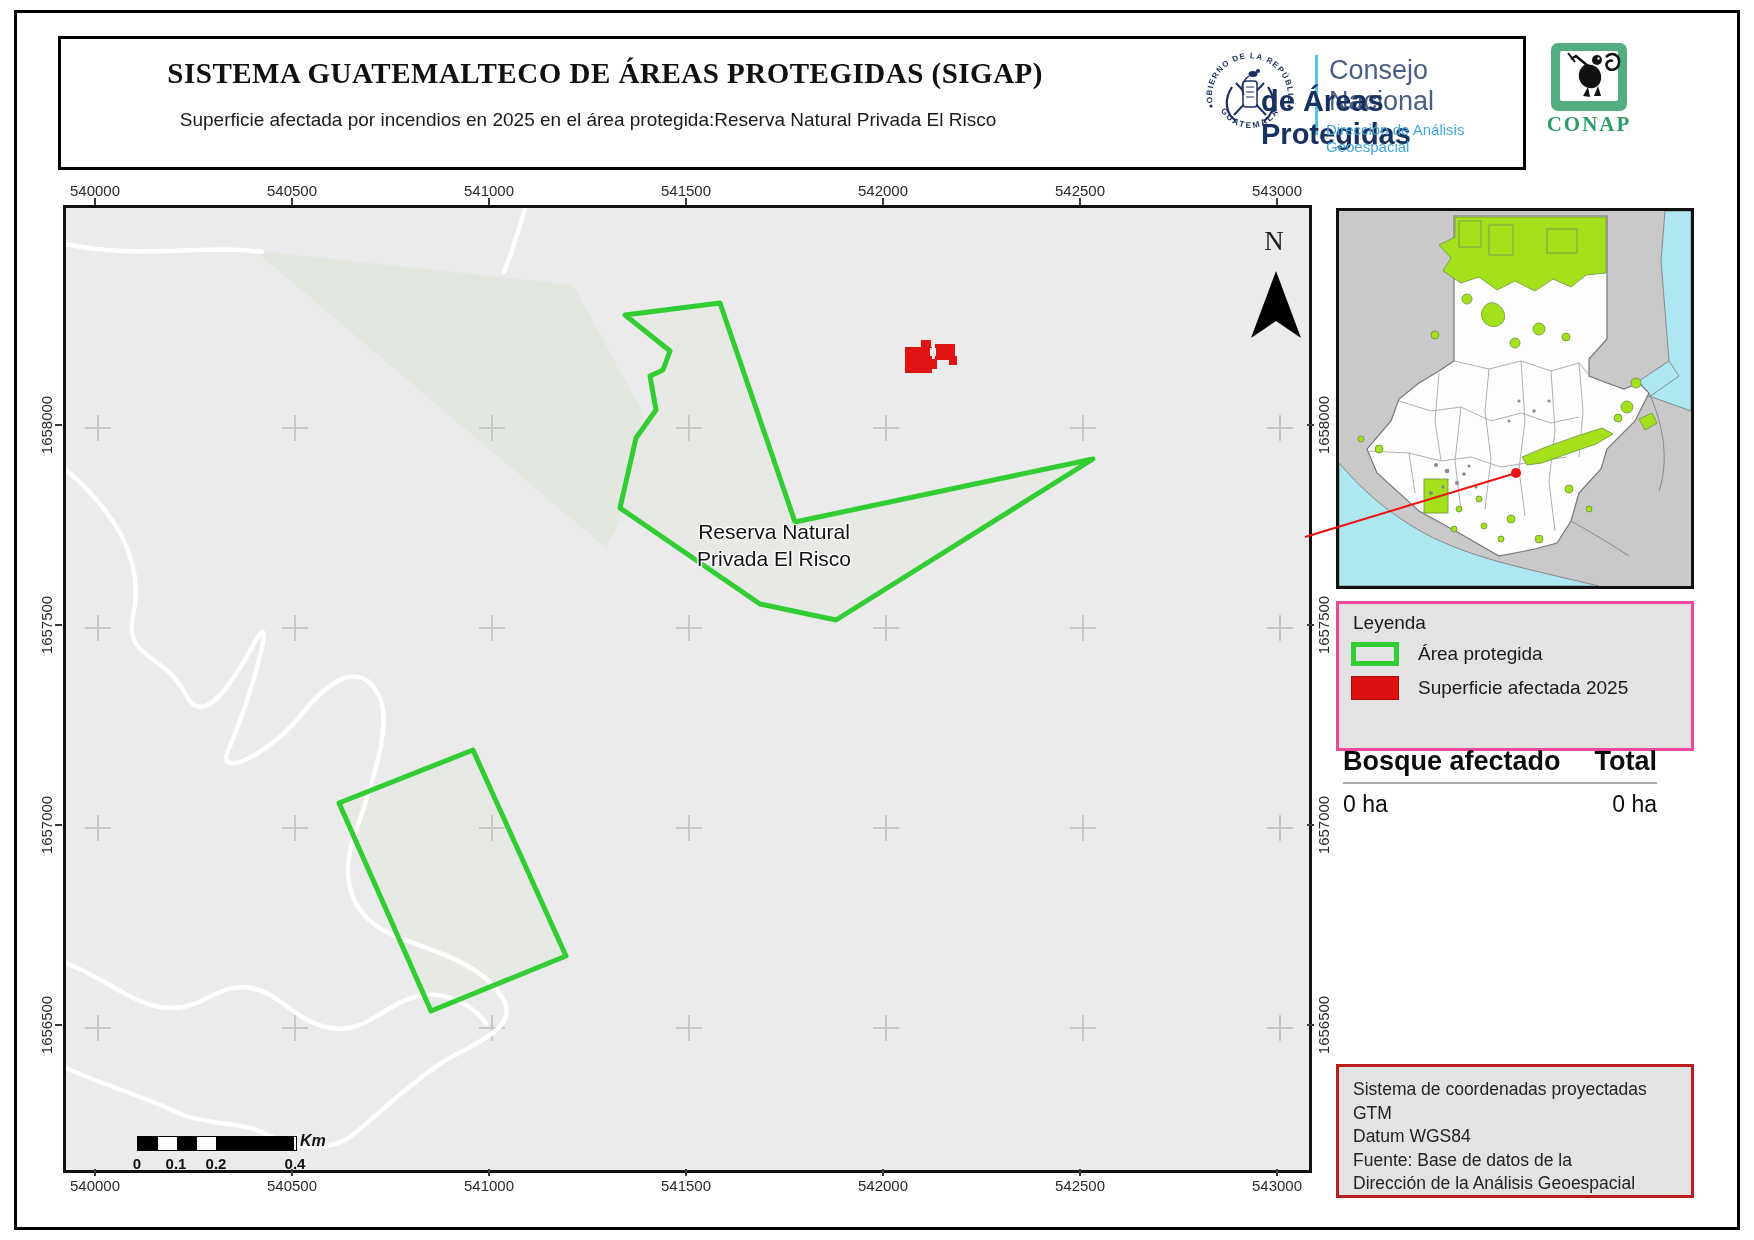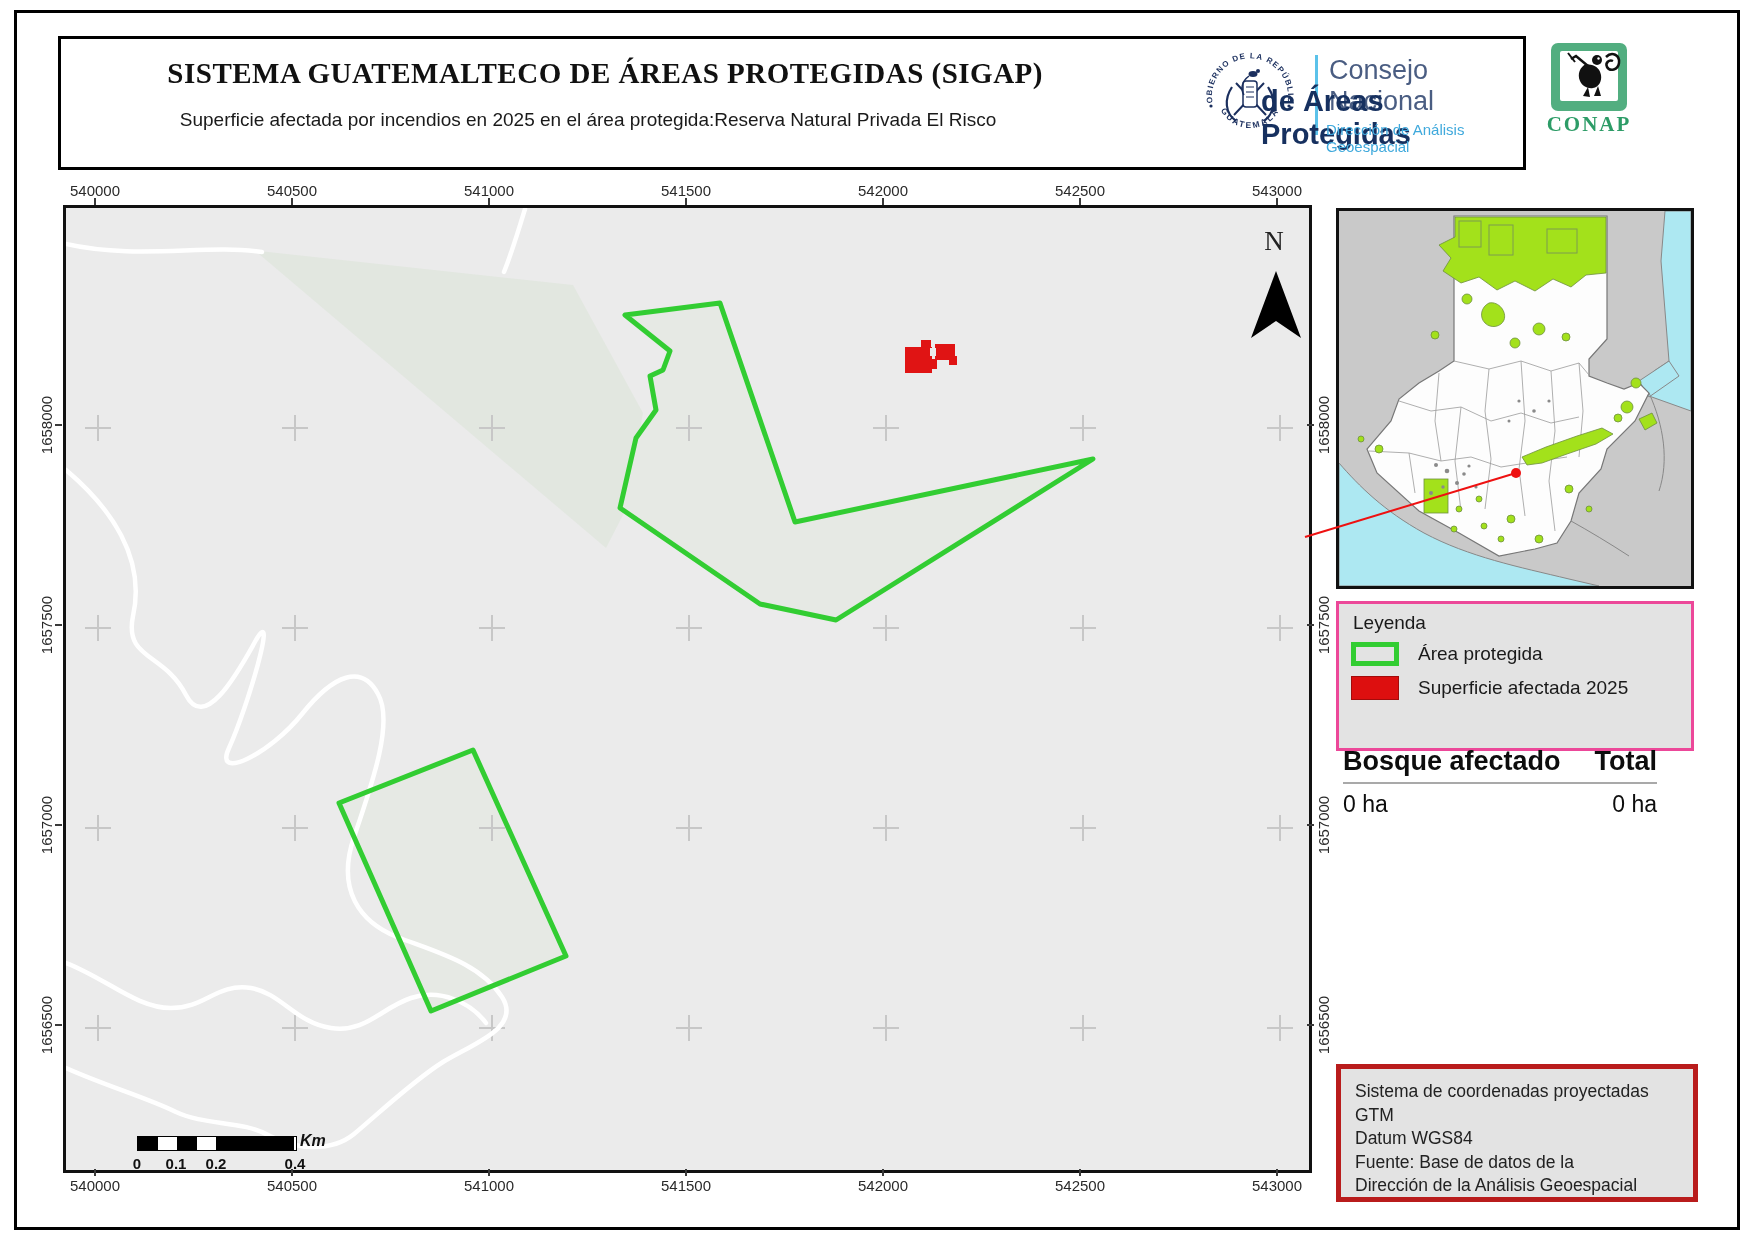--- a/index.html
+++ b/index.html
@@ -33,21 +33,21 @@
   #inset-box{left:1336px;top:208px;width:352px;height:375px;border:3px solid #111;box-sizing:content-box;background:#c9c9c9;}
   #legend-box{left:1336px;top:601px;width:352px;height:144px;border:3px solid #ec4899;box-sizing:content-box;background:#e3e3e3;}
   #legend-title{left:14px;top:8px;font-size:19px;color:#1a1a1a;position:absolute;}
   .lg-row{position:absolute;left:12px;height:24px;}
   .lg-label{position:absolute;left:67px;top:1px;font-size:19px;color:#1a1a1a;white-space:nowrap;}
   #stats{left:1343px;top:746px;width:314px;}
   .st-row{display:flex;justify-content:space-between;}
   .st-h{font-size:27px;font-weight:bold;color:#0d0d0d;}
   #st-div{border-bottom:2px solid #a9a9a9;margin-top:5px;}
   .st-v{font-size:23px;color:#0d0d0d;margin-top:7px;}
-  #info-box{left:1336px;top:1064px;width:352px;height:128px;border:5px solid #b91c1c;box-sizing:content-box;background:#e3e3e3;}
+  #info-box{left:1336px;top:1064px;width:352px;height:128px;border:3px solid #b91c1c;box-sizing:content-box;background:#e3e3e3;}
   #info-box .line{margin:0 0 0 14px;font-size:17.5px;line-height:23.5px;color:#222;}
   #info-box .pad{padding-top:11px;}
   svg{display:block;}
 </style>
 </head>
 <body>
 
 <div id="page">
 
   <div class="abs frame" style="left:14px;top:10px;width:1726px;height:1220px;"></div>
@@ -134,20 +134,24 @@
         <rect x="883" y="148" width="8" height="9"></rect>
         <rect x="862" y="151" width="9" height="10"></rect>
       </g>
       <rect x="864" y="140" width="6" height="8" fill="#ebebeb"></rect>
 
       <polygon points="1210,63 1235,130 1210,113 1185,130" fill="#000"></polygon>
     </svg>
   </div>
 
   <div class="abs" id="north-n">N</div>
+  <div class="abs" id="area-label">
+    <div>Reserva Natural</div>
+    <div>Privada El Risco</div>
+  </div>
 
   <div class="abs" id="scalebar">
     <div class="sb-seg" style="left:0;width:20px;"></div>
     <div class="sb-seg" style="left:39px;width:20px;"></div>
     <div class="sb-seg" style="left:78px;width:78px;"></div>
   </div>
   <div class="abs sb-num" style="left:117px;">0</div>
   <div class="abs sb-num" style="left:156px;">0.1</div>
   <div class="abs sb-num" style="left:196px;">0.2</div>
   <div class="abs sb-num" style="left:275px;">0.4</div>

